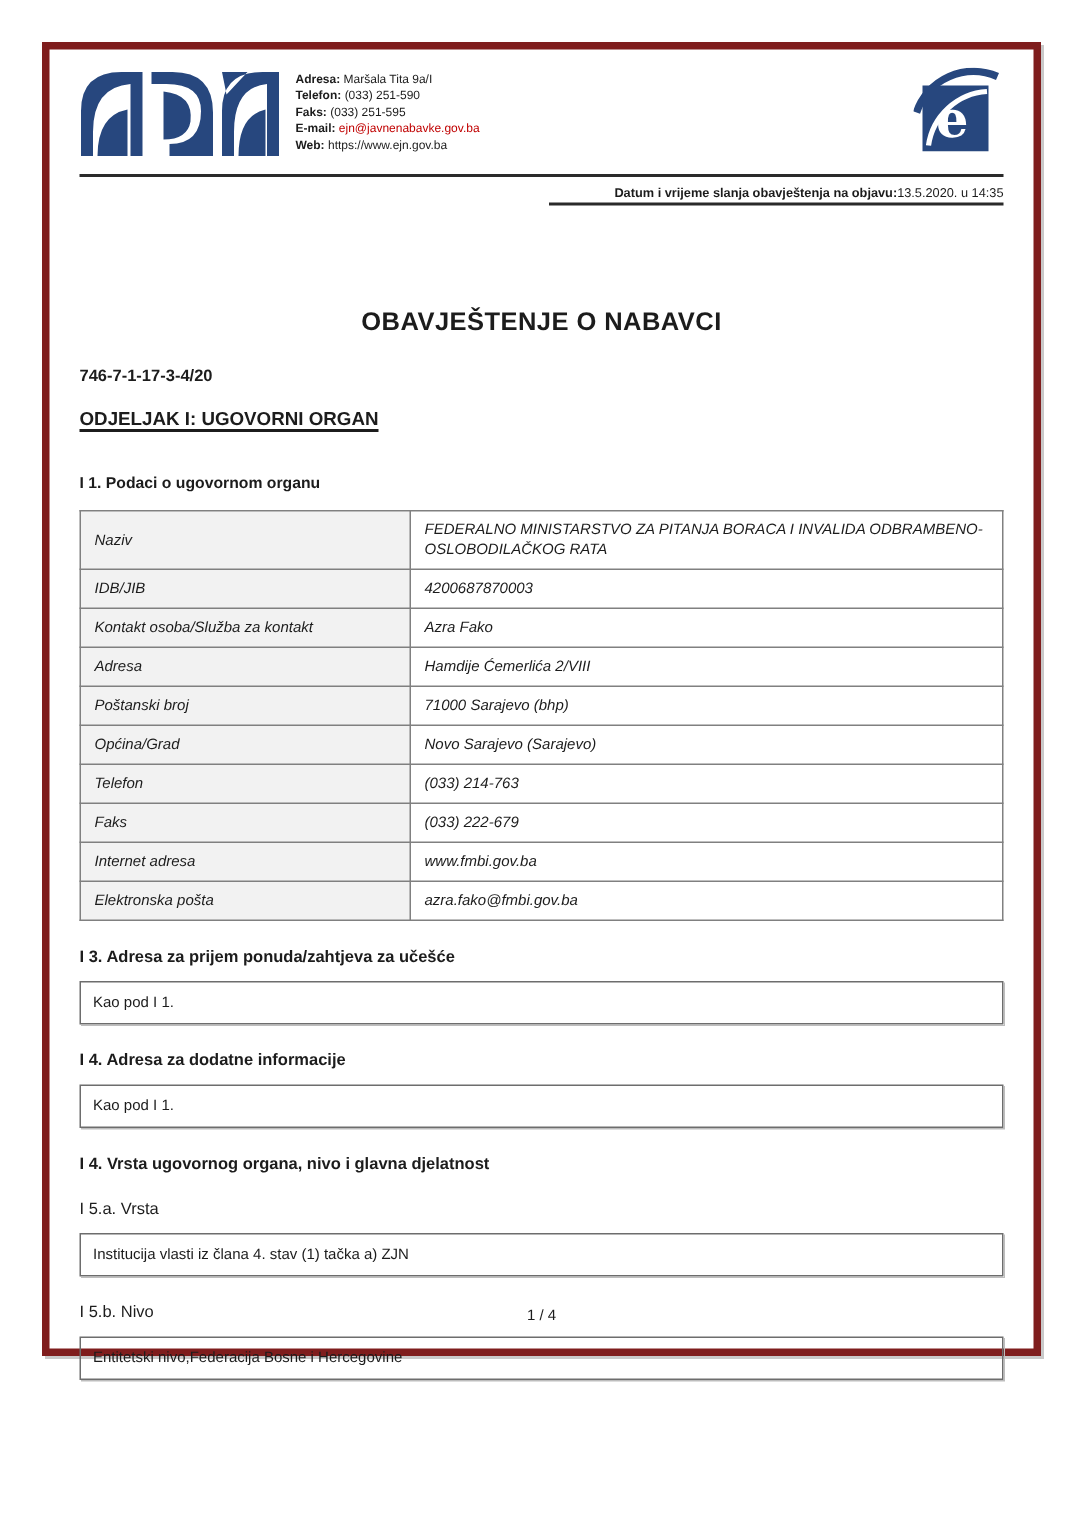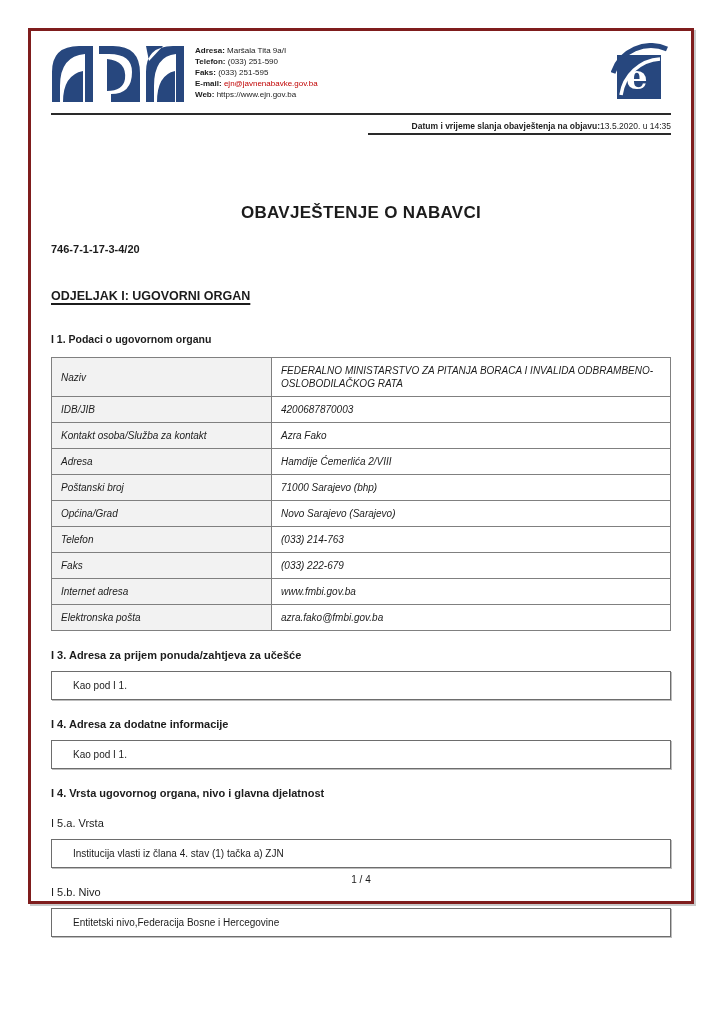--- a/index.html
+++ b/index.html
@@ -10,21 +10,21 @@
     --boxline:#6d6d6d;
   }
   *{box-sizing:border-box;}
   html,body{margin:0;padding:0;}
   body{
     width:724px;height:1024px;position:relative;background:#fff;
     font-family:"Liberation Sans",sans-serif;color:var(--ink);
   }
   .page{
     position:absolute;left:28px;top:28px;width:666px;height:876px;
-    background:#fff;border:3px solid #7f1d1d;
+    background:#fff;border:5px solid #7f1d1d;
     box-shadow:2px 2px 0 #c9c9c9;
     padding:12px 20px 0 20px;
   }
   
   .hdr{display:flex;align-items:flex-start;}
   .logo-left{flex:0 0 auto;margin-top:2px;}
   .contact{margin-left:10px;font-size:8px;line-height:11px;margin-top:2px;}
   .contact b{font-weight:bold;}
   .val-email{color:var(--email-red);}
   .emblem{margin-left:auto;margin-right:2px;}
@@ -32,35 +32,35 @@
   .date-row{text-align:right;}
   .date-inline{
     display:inline-block;font-size:8.5px;padding:2px 0 2px 0;
     border-bottom:2px solid #2a2a2a;
   }
   .date-inline b{font-weight:bold;padding-left:44px;}
   
   .doc-title{margin-top:68px;text-align:center;font-size:17px;font-weight:bold;letter-spacing:.3px;}
   .doc-number{margin-top:20px;text-align:left;font-size:11px;font-weight:bold;}
   .section-heading{
-    margin-top:34px;font-size:12.5px;font-weight:bold;
+    margin-top:15px;font-size:12.5px;font-weight:bold;
     text-decoration:underline;text-underline-offset:3px;text-decoration-thickness:1.5px;
   }
   .subsection-heading{margin-top:30px;font-size:10.5px;font-weight:bold;}
   
   table.authority{border-collapse:collapse;width:100%;margin-top:12px;font-size:10px;font-style:italic;}
   table.authority td{border:1px solid var(--line);padding:6px 9px;vertical-align:middle;line-height:13px;}
   table.authority td.lbl{width:220px;background:#f2f2f2;}
   
   .field-heading{margin-top:18px;font-size:11px;}
   .field-heading.bold{font-weight:bold;}
   .vbox{
     margin-top:10px;border:1px solid var(--boxline);
     box-shadow:1px 1px 0 #bdbdbd;
-    padding:7px 21px;font-size:10px;line-height:13px;
+    padding:7px 8px;font-size:10px;line-height:13px;
   }
   
   .page-number{position:absolute;bottom:16px;left:0;width:100%;text-align:center;font-size:10px;}
 </style>
 </head>
 <body>
 
 <div class="page">
 
   <div class="hdr">

